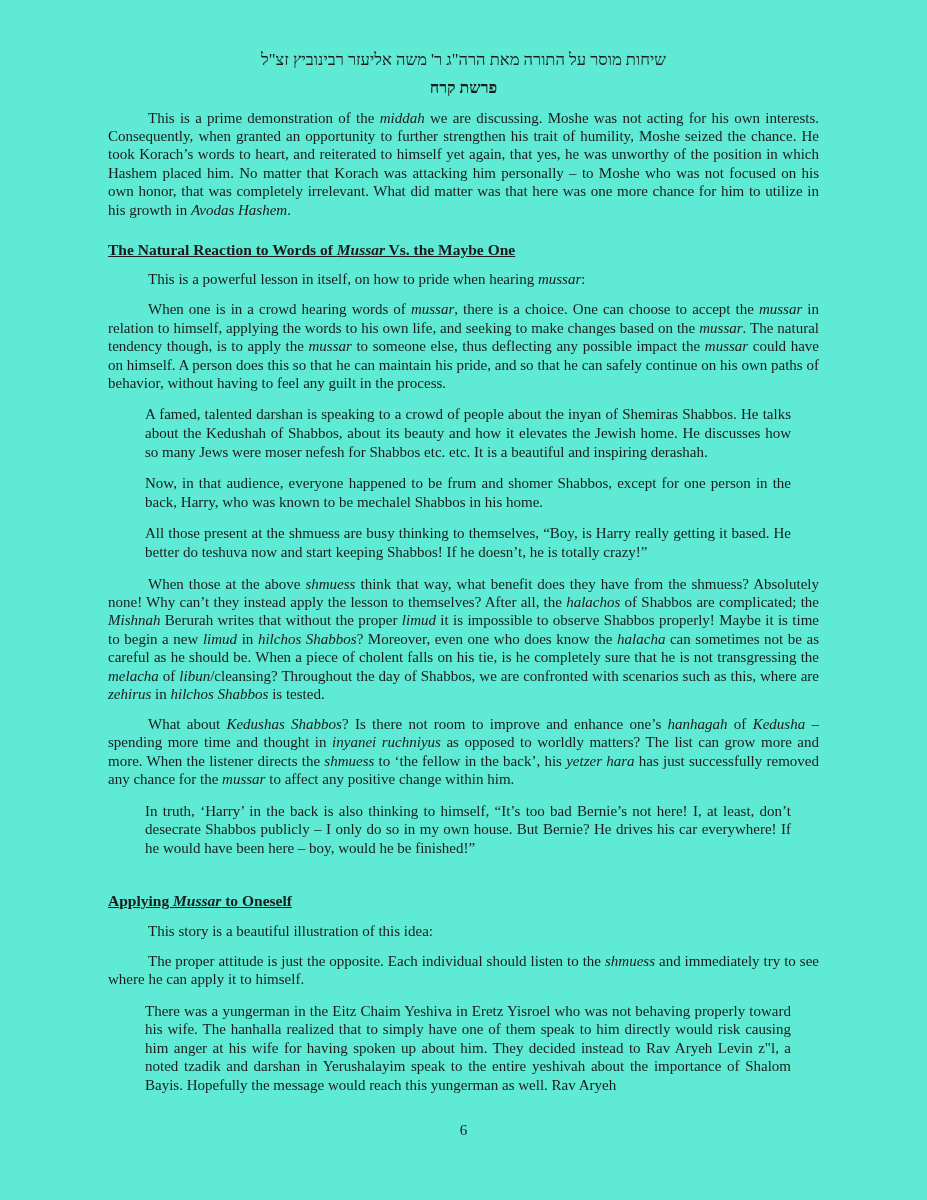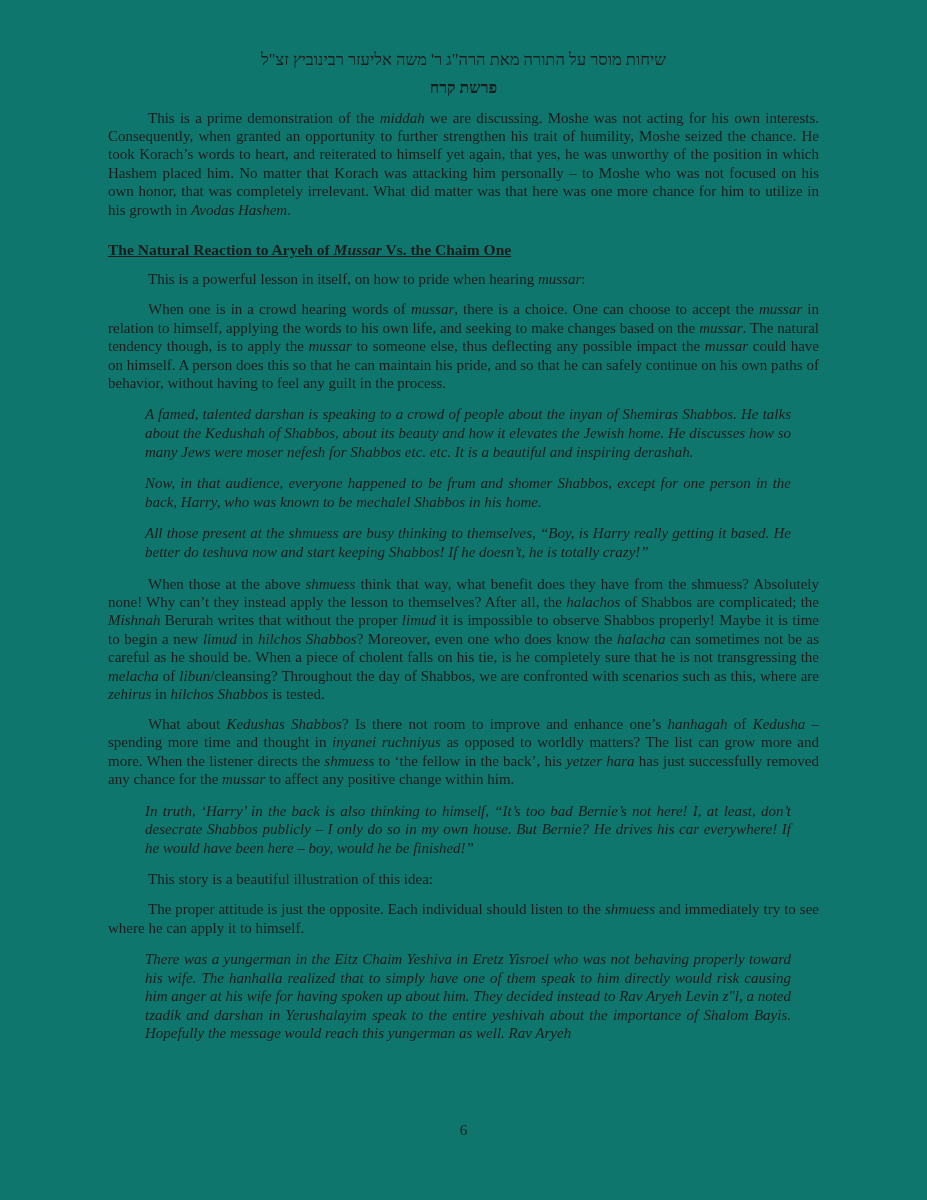--- a/index.html
+++ b/index.html
@@ -1,21 +1,21 @@
 <!DOCTYPE html>
 <html><head>
 <meta charset="utf-8">
 <style>
   html, body { margin: 0; padding: 0; background: #ffffff; }
   .page {
     position: relative;
     width: 927px;
     height: 1200px;
     margin: 0 auto;
-    background: #0f766e;
+    background: #5eead4;
     color: #1c1c1c;
     font-family: "Liberation Serif", "DejaVu Serif", serif;
     box-sizing: border-box;
     padding: 50px 108px 0 108px;
     overflow: hidden;
   }
   .hebrew-title {
     direction: rtl;
     text-align: center;
     font-size: 16.5px;
@@ -34,21 +34,20 @@
     font-size: 15px;
     line-height: 18.4px;
   }
   .content p.paragraph {
     margin: 11.5px 0;
     text-indent: 40px;
     text-align: justify;
   }
   .content div.quote {
     margin: 13px 28px 13px 37px;
-    font-style: italic;
     text-align: justify;
     line-height: 18.6px;
   }
   .content h2.heading {
     font-size: 15.5px;
     font-weight: bold;
     text-decoration: underline;
     margin: 21px 0 11px 0;
     line-height: 19px;
     text-align: left;
@@ -67,28 +66,29 @@
 <body>
 
 <div class="page">
   <div>
     <div class="hebrew-title">שיחות מוסר על התורה מאת הרה"ג ר' משה אליעזר רבינוביץ זצ"ל</div>
     <div class="hebrew-subtitle">פרשת קרח</div>
   </div>
 
   <div class="content">
       <p class="paragraph"><span>This is a prime demonstration of the </span><span class="it">middah</span><span> we are discussing. Moshe was not acting for his own interests. Consequently, when granted an opportunity to further strengthen his trait of humility, Moshe seized the chance. He took Korach’s words to heart, and reiterated to himself yet again, that yes, he was unworthy of the position in which Hashem placed him. No matter that Korach was attacking him personally – to Moshe who was not focused on his own honor, that was completely irrelevant. What did matter was that here was one more chance for him to utilize in his growth in </span><span class="it">Avodas Hashem</span><span>.</span></p>
-      <h2 class="heading"><span>The Natural Reaction to Aryeh of </span><span class="it">Mussar</span><span> Vs. the Chaim One</span></h2>
+      <h2 class="heading"><span>The Natural Reaction to Words of </span><span class="it">Mussar</span><span> Vs. the Maybe One</span></h2>
       <p class="paragraph"><span>This is a powerful lesson in itself, on how to pride when hearing </span><span class="it">mussar</span><span>:</span></p>
       <p class="paragraph"><span>When one is in a crowd hearing words of </span><span class="it">mussar</span><span>, there is a choice. One can choose to accept the </span><span class="it">mussar</span><span> in relation to himself, applying the words to his own life, and seeking to make changes based on the </span><span class="it">mussar</span><span>. The natural tendency though, is to apply the </span><span class="it">mussar</span><span> to someone else, thus deflecting any possible impact the </span><span class="it">mussar</span><span> could have on himself. A person does this so that he can maintain his pride, and so that he can safely continue on his own paths of behavior, without having to feel any guilt in the process.</span></p>
       <div class="quote"><span>A famed, talented darshan is speaking to a crowd of people about the inyan of Shemiras Shabbos. He talks about the Kedushah of Shabbos, about its beauty and how it elevates the Jewish home. He discusses how so many Jews were moser nefesh for Shabbos etc. etc. It is a beautiful and inspiring derashah.</span></div>
       <div class="quote"><span>Now, in that audience, everyone happened to be frum and shomer Shabbos, except for one person in the back, Harry, who was known to be mechalel Shabbos in his home.</span></div>
       <div class="quote"><span>All those present at the shmuess are busy thinking to themselves, “Boy, is Harry really getting it based. He better do teshuva now and start keeping Shabbos! If he doesn’t, he is totally crazy!”</span></div>
       <p class="paragraph"><span>When those at the above </span><span class="it">shmuess</span><span> think that way, what benefit does they have from the shmuess? Absolutely none! Why can’t they instead apply the lesson to themselves? After all, the </span><span class="it">halachos</span><span> of Shabbos are complicated; the </span><span class="it">Mishnah</span><span> Berurah writes that without the proper </span><span class="it">limud</span><span> it is impossible to observe Shabbos properly! Maybe it is time to begin a new </span><span class="it">limud</span><span> in </span><span class="it">hilchos Shabbos</span><span>? Moreover, even one who does know the </span><span class="it">halacha</span><span> can sometimes not be as careful as he should be. When a piece of cholent falls on his tie, is he completely sure that he is not transgressing the </span><span class="it">melacha</span><span> of </span><span class="it">libun</span><span>/cleansing? Throughout the day of Shabbos, we are confronted with scenarios such as this, where are </span><span class="it">zehirus</span><span> in </span><span class="it">hilchos Shabbos</span><span> is tested.</span></p>
       <p class="paragraph"><span>What about </span><span class="it">Kedushas Shabbos</span><span>? Is there not room to improve and enhance one’s </span><span class="it">hanhagah</span><span> of </span><span class="it">Kedusha</span><span> – spending more time and thought in </span><span class="it">inyanei ruchniyus</span><span> as opposed to worldly matters? The list can grow more and more. When the listener directs the </span><span class="it">shmuess</span><span> to ‘the fellow in the back’, his </span><span class="it">yetzer hara</span><span> has just successfully removed any chance for the </span><span class="it">mussar</span><span> to affect any positive change within him.</span></p>
       <div class="quote"><span>In truth, ‘Harry’ in the back is also thinking to himself, “It’s too bad Bernie’s not here! I, at least, don’t desecrate Shabbos publicly – I only do so in my own house. But Bernie? He drives his car everywhere! If he would have been here – boy, would he be finished!”</span></div>
+      <h2 class="heading" style="margin-top: 34px;"><span>Applying </span><span class="it">Mussar</span><span> to Oneself</span></h2>
       <p class="paragraph"><span>This story is a beautiful illustration of this idea:</span></p>
       <p class="paragraph"><span>The proper attitude is just the opposite. Each individual should listen to the </span><span class="it">shmuess</span><span> and immediately try to see where he can apply it to himself.</span></p>
       <div class="quote"><span>There was a yungerman in the Eitz Chaim Yeshiva in Eretz Yisroel who was not behaving properly toward his wife. The hanhalla realized that to simply have one of them speak to him directly would risk causing him anger at his wife for having spoken up about him. They decided instead to Rav Aryeh Levin z"l, a noted tzadik and darshan in Yerushalayim speak to the entire yeshivah about the importance of Shalom Bayis. Hopefully the message would reach this yungerman as well. Rav Aryeh</span></div>
     </div>
 
   <div class="page-number">6</div>
 </div>
 
 </body></html>

